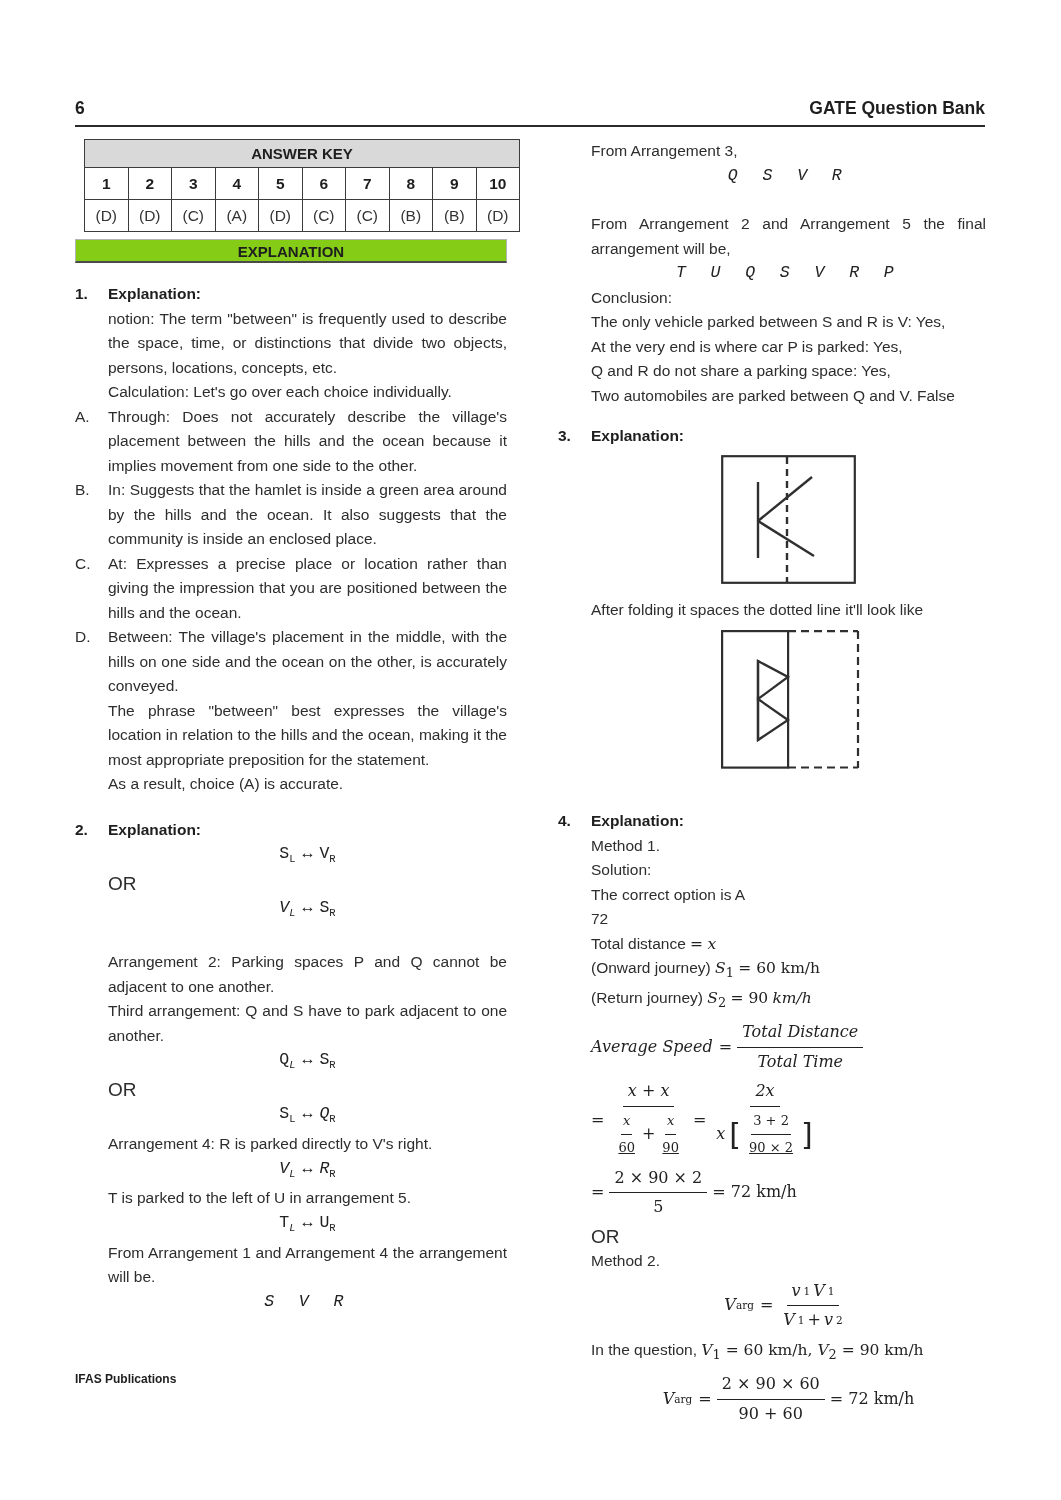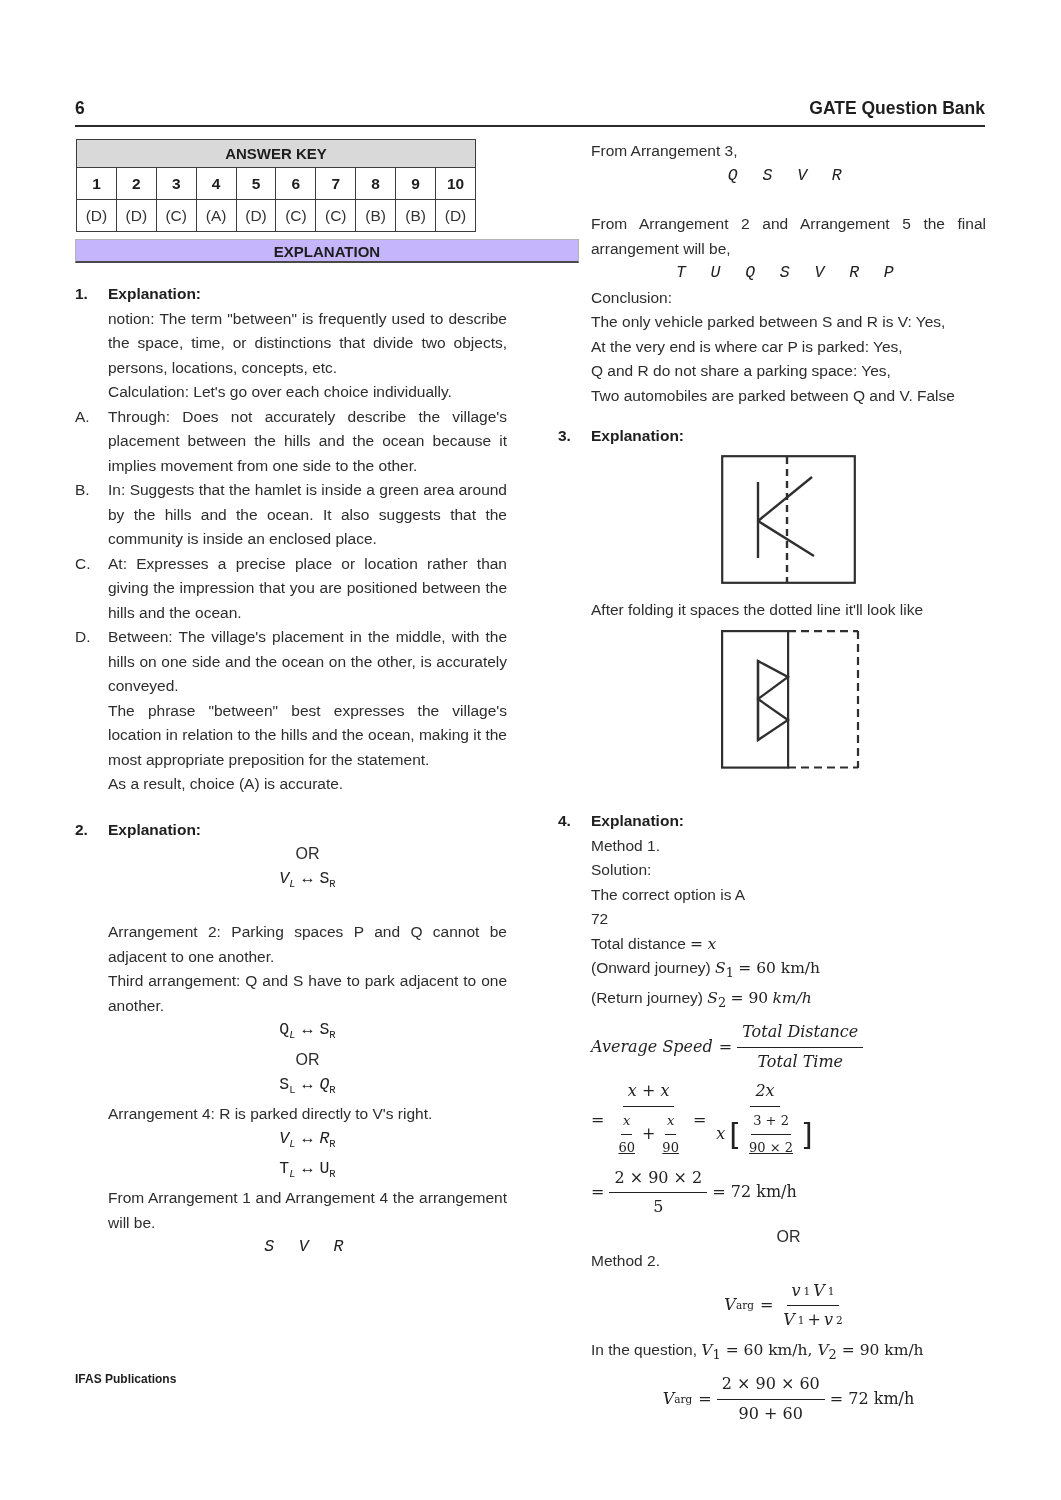--- a/index.html
+++ b/index.html
@@ -8,29 +8,29 @@
     font-family:"Liberation Sans","DejaVu Sans",sans-serif; color:#2d2d2d;
     margin:0 auto; overflow:hidden;
   }
   .page-header {
     position:absolute; left:75px; top:98px; width:910px;
     display:flex; justify-content:space-between; align-items:flex-end;
     font-size:17.5px; font-weight:700; color:#1e1e1e;
   }
   .header-rule { position:absolute; left:75px; top:125px; width:910px; height:2px; background:#2b2b2b; }
 
-  table.answer-key { position:absolute; left:76px; top:139px; width:400px; border-collapse:collapse; table-layout:fixed; }
+  table.answer-key { position:absolute; left:84px; top:139px; width:436px; border-collapse:collapse; table-layout:fixed; }
   table.answer-key th { border:1.6px solid #3c3c3c; background:#d9d9d9; height:25px; font-size:15px; font-weight:700; color:#1e1e1e; text-align:center; }
   table.answer-key td { border:1.4px solid #3c3c3c; height:29px; text-align:center; font-size:15.5px; }
   table.answer-key tr.nums td { font-weight:700; color:#1e1e1e; }
   table.answer-key tr.ans td  { font-weight:400; color:#333; }
 
   .explanation-bar {
-    position:absolute; left:75px; top:239px; width:504px; height:24px;
-    background:#c4b5fd; border:1px solid #b3b3b3; border-bottom:2.5px solid #4a4a4a;
+    position:absolute; left:75px; top:239px; width:432px; height:24px;
+    background:#84cc16; border:1px solid #b3b3b3; border-bottom:2.5px solid #4a4a4a;
     text-align:center; font-weight:700; font-size:15px; line-height:24px; color:#1e1e1e;
     box-sizing:border-box;
   }
 
   .col { position:absolute; font-size:15.5px; line-height:24.5px; }
   .col-left  { left:75px;  top:282px; width:432px; }
   .col-right { left:558px; top:139px; width:428px; }
 
   .row { display:flex; align-items:flex-start; }
   .lbl { flex:0 0 33px; }
@@ -40,21 +40,21 @@
 
   .sec2 { margin-top:21px; }
   .sec3 { margin-top:16px; }
   .sec4 { margin-top:33px; }
   .gap1 { margin-top:24px; }
 
   
   .frow { padding-left:33px; text-align:center; font-family:Liberation Mono, monospace; font-size:16.5px; line-height:24.5px; color:#222; }
   .frow sub { font-size:10.5px; }
   .arrow { padding:0 7px; }
-  .orrow { padding-left:33px; text-align:center; font-size:16px; line-height:24.5px; color:#2d2d2d; }
+  .orrow { padding-left:33px; font-size:19px; line-height:24.5px; color:#2d2d2d; }
   .it { font-style:italic; }
   .wide { letter-spacing:0.45em; }
   .serif { font-family:"DejaVu Serif","DejaVu Sans",serif; color:#222; }
 
   .mrow { padding-left:33px; display:flex; align-items:center; font-family:"DejaVu Serif","DejaVu Sans",serif; font-size:16px; color:#222; margin:5px 0; min-height:25px; flex-wrap:nowrap; }
   .mrow.center { justify-content:center; padding-right:0; }
   .mrow .gap { width:6px; display:inline-block; }
   .mrow sub { font-size:10.5px; }
   .frac { display:inline-flex; flex-direction:column; align-items:center; margin:0 5px; }
   .frac .fn { display:flex; align-items:center; justify-content:center; gap:3px; border-bottom:1.6px solid #222; padding:0 5px 2px; }
@@ -155,20 +155,21 @@
         <div class="body">As a result, choice (A) is accurate.</div>
         </div>
     </section>
 
     <section class="sec2">
       <div class="row">
         <span class="lbl bold">2.</span>
         <span class="body bold left">Explanation:</span>
       </div>
 
+      <div class="frow"><span>S</span><sub>L</sub><span class="arrow">↔</span><span>V</span><sub>R</sub></div>
       <div class="orrow">OR</div>
       <div class="frow"><span class="it">V</span><sub class="it">L</sub><span class="arrow">↔</span><span>S</span><sub>R</sub></div>
 
       <div class="row gap1">
           <span class="lbl"></span>
         <div class="body">Arrangement 2: Parking spaces P and Q cannot be adjacent to one another.</div>
         </div>
       <div class="row">
           <span class="lbl"></span>
         <div class="body">Third arrangement: Q and S have to park adjacent to one another.</div>
@@ -176,20 +177,24 @@
 
       <div class="frow"><span>Q</span><sub class="it">L</sub><span class="arrow">↔</span><span>S</span><sub>R</sub></div>
       <div class="orrow">OR</div>
       <div class="frow"><span>S</span><sub>L</sub><span class="arrow">↔</span><span class="it">Q</span><sub>R</sub></div>
 
       <div class="row">
           <span class="lbl"></span>
         <div class="body">Arrangement 4: R is parked directly to V's right.</div>
         </div>
       <div class="frow"><span class="it">V</span><sub class="it">L</sub><span class="arrow">↔</span><span class="it">R</span><sub>R</sub></div>
+      <div class="row">
+          <span class="lbl"></span>
+        <div class="body">T is parked to the left of U in arrangement 5.</div>
+        </div>
       <div class="frow"><span>T</span><sub class="it">L</sub><span class="arrow">↔</span><span>U</span><sub>R</sub></div>
       <div class="row">
           <span class="lbl"></span>
         <div class="body">From Arrangement 1 and Arrangement 4 the arrangement will be.</div>
         </div>
       <div class="frow it wide">S V R</div>
     </section>
   </div>
 
   <div class="col col-right">

